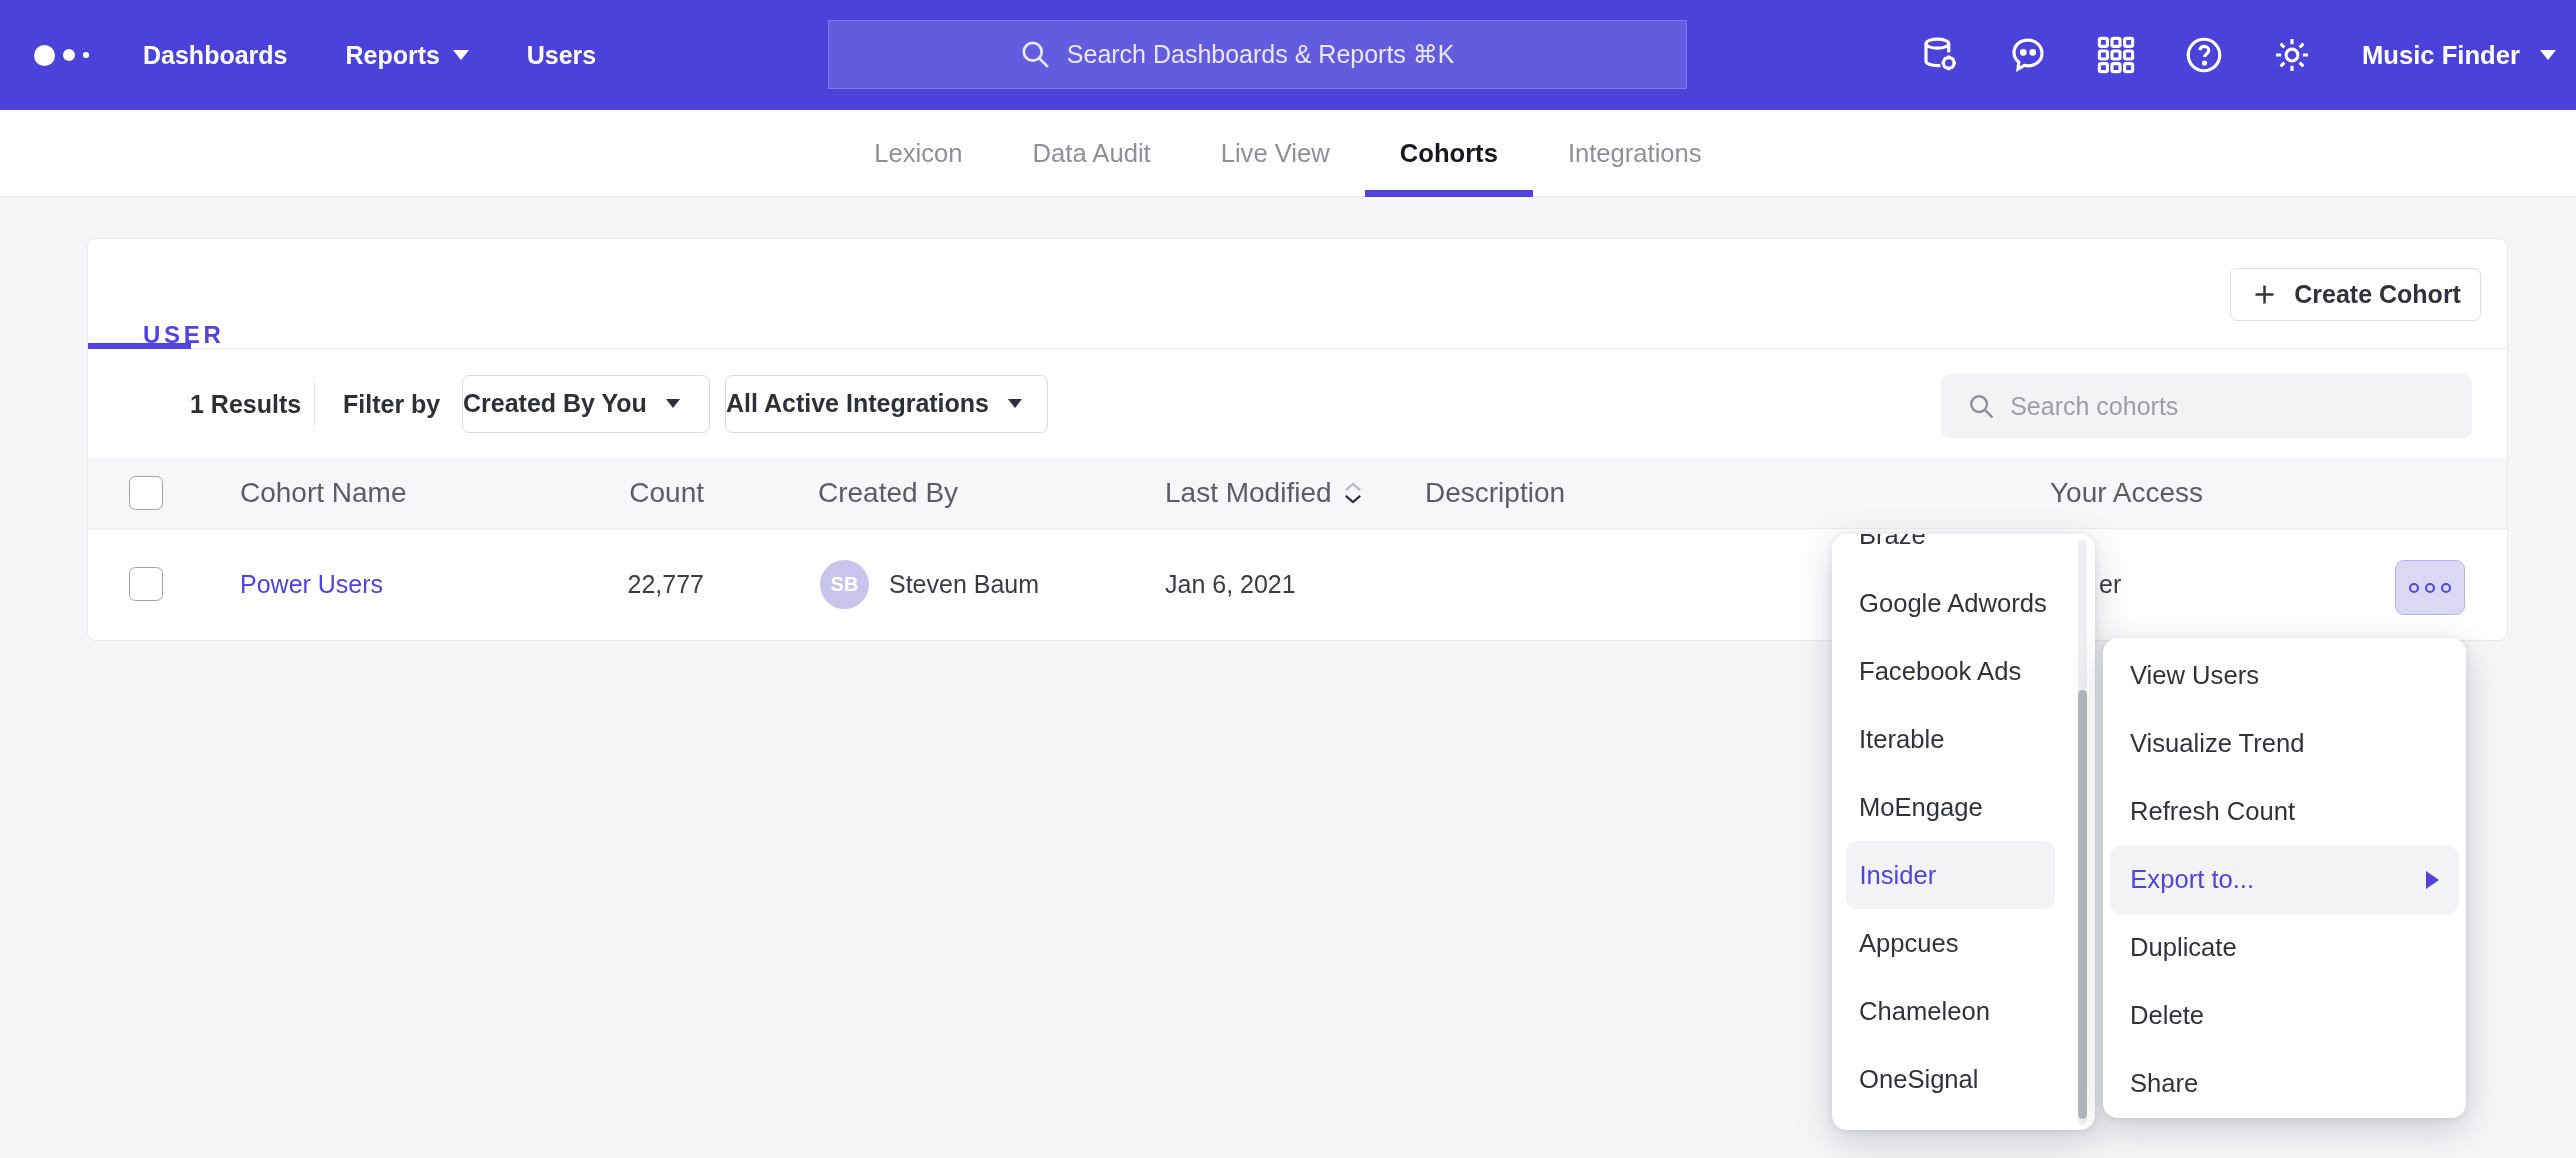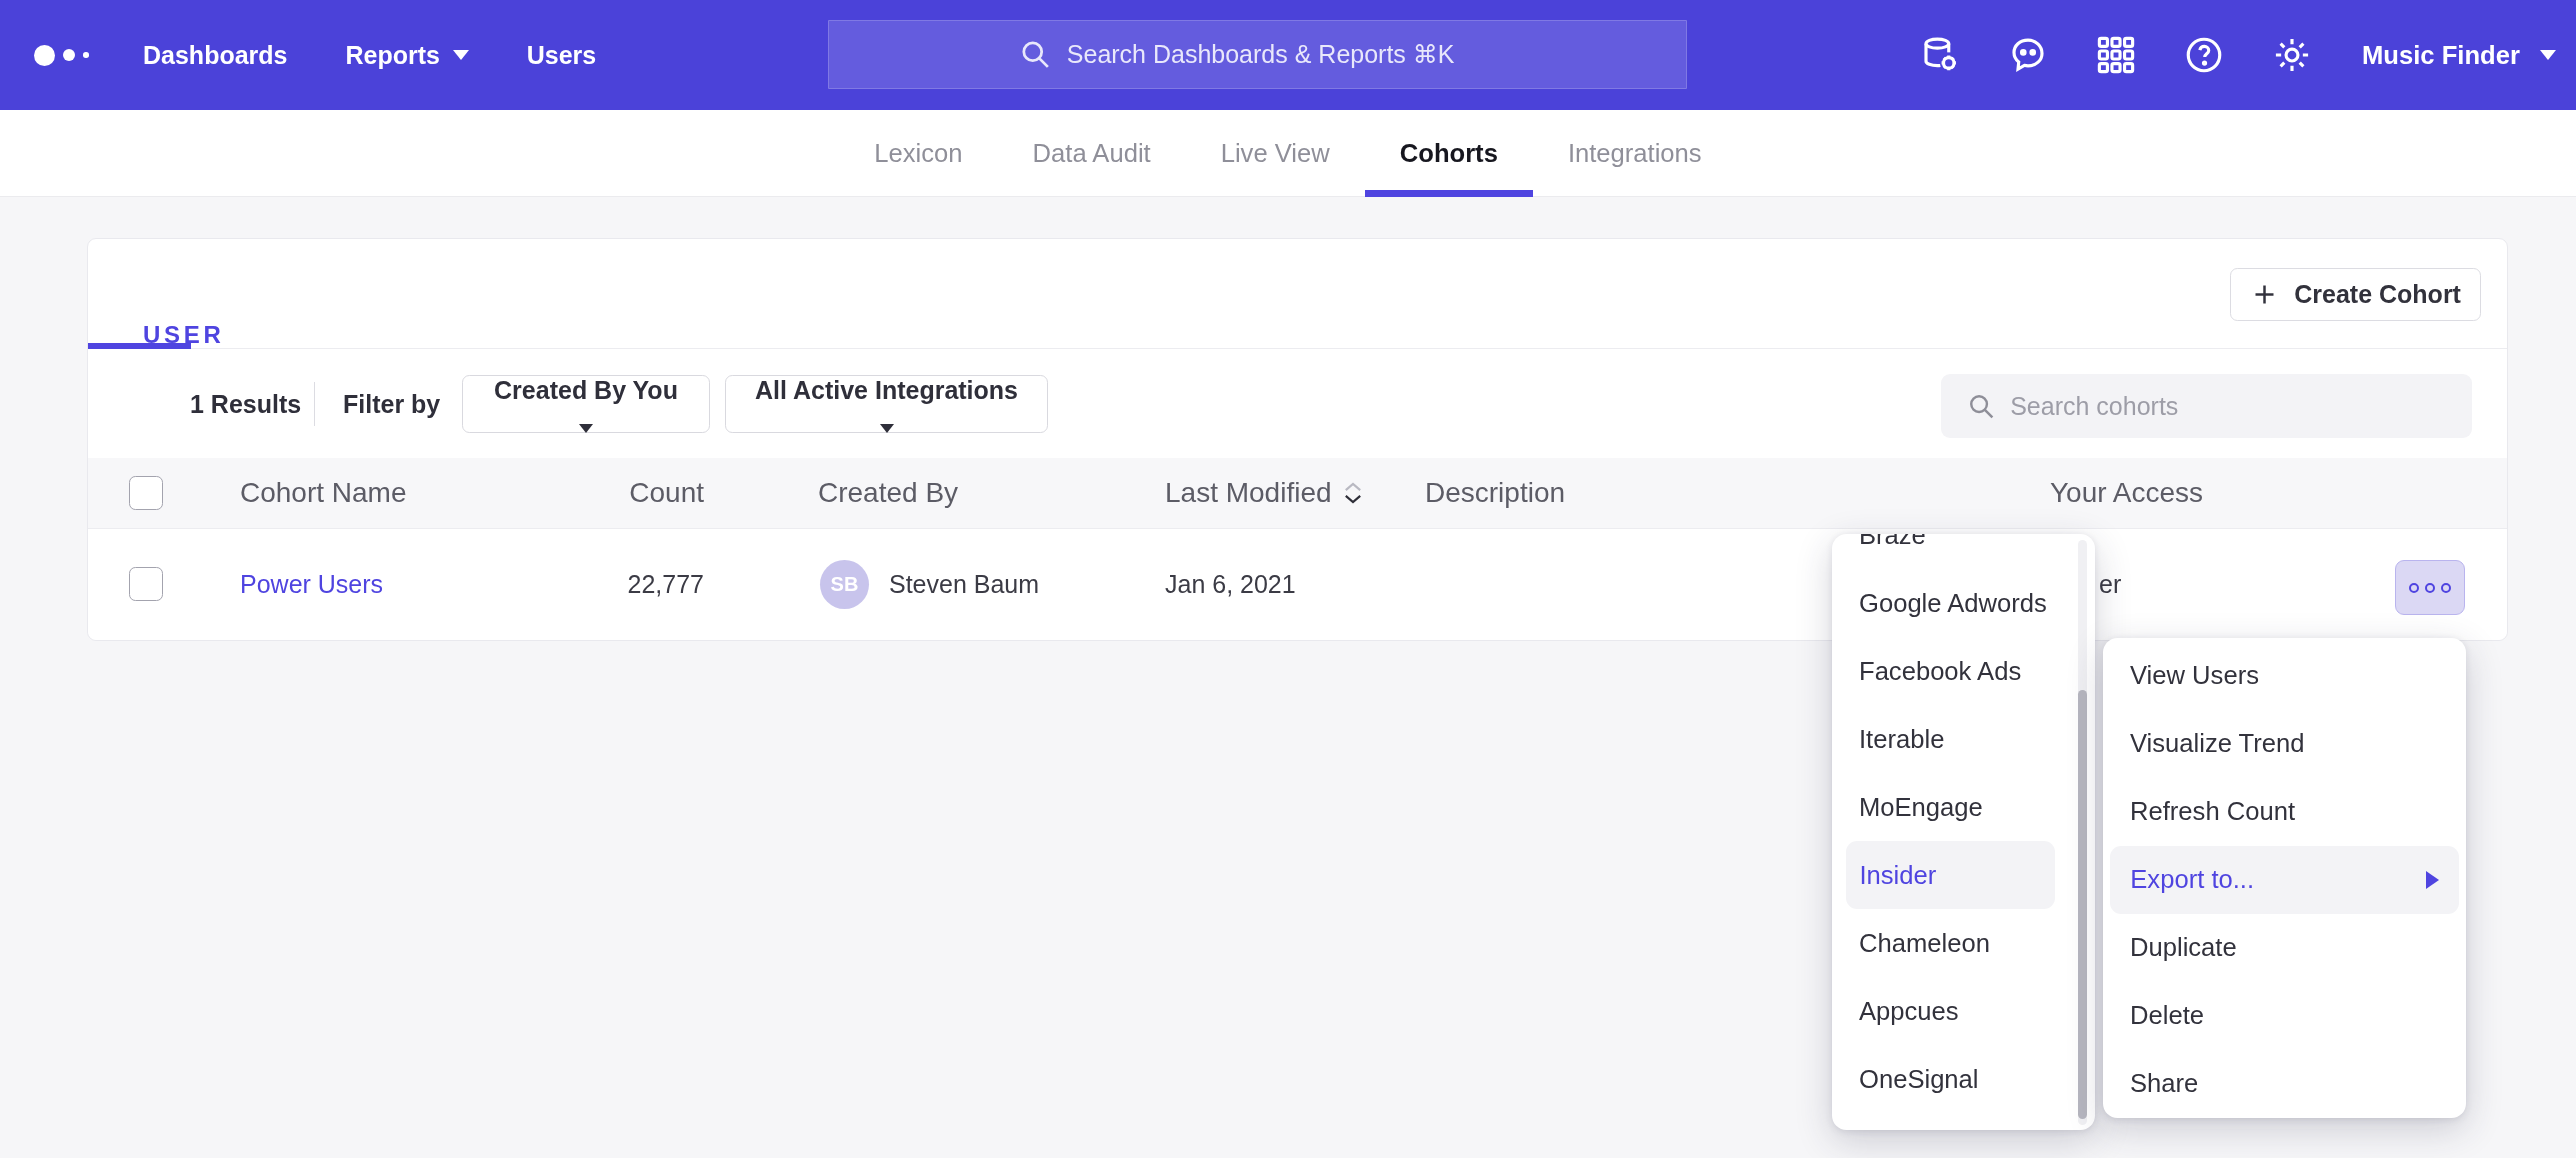--- a/index.html
+++ b/index.html
@@ -45,22 +45,22 @@
   .create-btn { position:absolute; right:25.6px; top:29px; width:251px; height:53px; background:#fff;
     border:0.9px solid #dcdce2; border-radius:7.3px; display:flex; align-items:center; justify-content:center;
     gap:16.4px; font-size:25px; font-weight:600; color:#32323c; cursor:pointer; }
 
   .filter-row { position:absolute; left:0; top:110px; width:100%; height:110px; }
   .fr-item { position:absolute; top:0; height:110px; display:flex; align-items:center; }
   .results-count { left:102px; font-size:25px; font-weight:600; color:#2f2f3a; }
   .fr-divider { position:absolute; left:226px; top:33px; width:0.9px; height:44px; background:#dcdce2; }
   .filter-by { left:255px; font-size:25px; font-weight:600; color:#2f2f3a; }
   .dropdown-btn { position:absolute; top:25.6px; height:58px; background:#fff; border:0.9px solid #d9d9df;
-    border-radius:7.3px; display:flex; align-items:center; justify-content:space-between; gap:19px;
-    font-size:25px; font-weight:600; color:#2f2f3a; cursor:pointer;flex-direction:column; }
+    border-radius:7.3px; display:flex; align-items:center; justify-content:flex-start; gap:19px;
+    font-size:25px; font-weight:600; color:#2f2f3a; cursor:pointer; }
   .dropdown-btn .caret-down { border-left-width:7.3px; border-right-width:7.3px; border-top-width:9px; }
   .dd1 { left:374px; width:248px; }
   .dd2 { left:637px; width:323px; }
   .cohort-search { position:absolute; left:1853px; top:25px; width:531px; height:64px; background:#f3f3f6;
     border-radius:9px; display:flex; align-items:center; gap:14.6px; padding:0 25.6px; }
   .cohort-search input { flex:1; background:transparent; border:none; outline:none; font-family:inherit;
     font-size:25px; color:#a21caf; }
   .cohort-search input::placeholder { color:#9d9da7; opacity:1; }
 
   .thead { position:absolute; left:0; top:219px; width:100%; height:71px; background:#f7f7f9;
@@ -277,22 +277,22 @@
   </div>
 
   <div class="menu submenu">
     <ul>
       <li>Braze</li>
       <li>Google Adwords</li>
       <li>Facebook Ads</li>
       <li>Iterable</li>
       <li>MoEngage</li>
       <li class="highlight">Insider</li>
+      <li>Appcues</li>
       <li>Chameleon</li>
-      <li>Appcues</li>
       <li>OneSignal</li>
     </ul>
     <div class="sb-track"></div>
     <div class="sb-thumb"></div>
   </div>
 
   <div class="menu ctxmenu">
     <ul>
       <li>View Users</li>
       <li>Visualize Trend</li>

